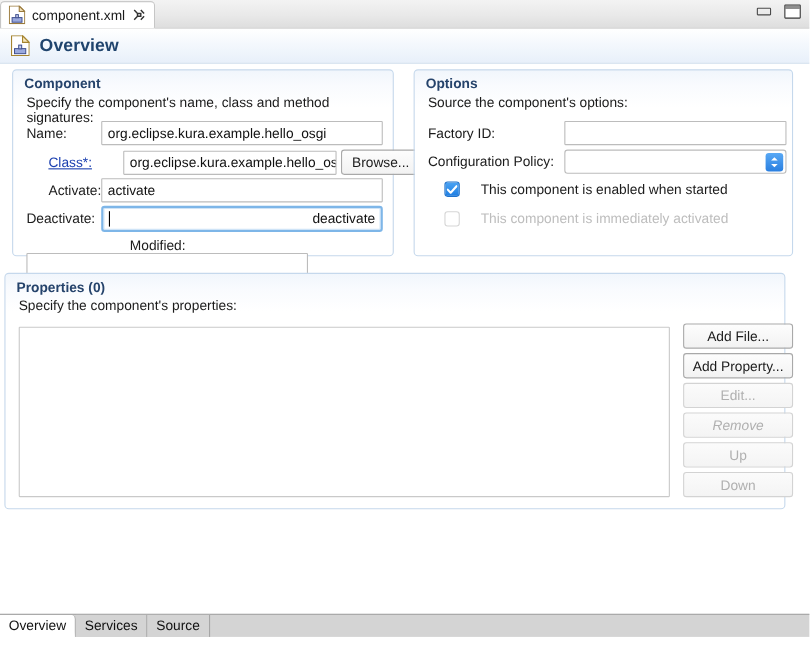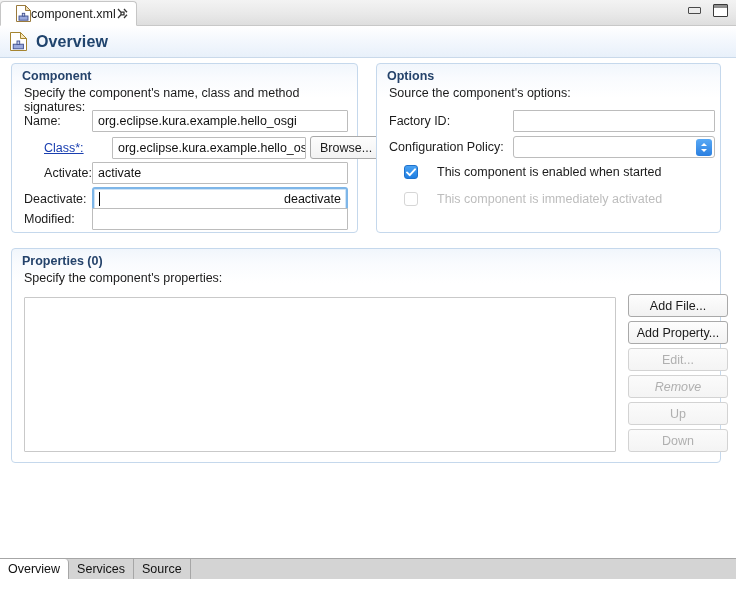--- a/index.html
+++ b/index.html
@@ -18,22 +18,22 @@
     height: 26px;
     background: linear-gradient(to bottom, #f3f3f3 0%, #e9e9e9 55%, #dedede 100%);
     border-bottom: 1px solid #c8c8c8;
     display: flex;
     align-items: flex-end;
   }
   .etab {
     height: 25px;
     display: flex;
     align-items: center;
-    gap: 0;
-    padding: 0 7px 0 15px;
+    gap: 6px;
+    padding: 0 7px 0 7px;
     background: #ffffff;
     border: 1px solid #c6c6c6;
     border-bottom: 1px solid #ffffff;
     border-top-left-radius: 4px;
     border-top-right-radius: 4px;
     position: relative;
     top: 1px;
     font-size: 12.5px;
     color: #1a1a1a;
   }
@@ -329,21 +329,21 @@
     </div>
 
     <div class="field-row" style="left:12px; top:123px;">
       <span class="lbl" style="width:68px;">Deactivate:</span>
       <span class="txt focused" style="width:256px;justify-content:space-between;">
         <span class="caret"></span>
           <span>deactivate</span>
       </span>
     </div>
 
-    <div class="field-row" style="left:12px; top:144px;">
+    <div class="field-row" style="left:12px; top:152px;flex-direction:column;">
       <span class="lbl" style="width:68px;">Modified:</span>
       <span class="txt" style="width:256px;"></span>
     </div>
   </div>
 
   <div class="section" style="left:376px; top:5px; width:345px; height:170px;">
     <div class="section-title">Options</div>
     <div class="section-desc">Source the component's options:</div>
 
     <div class="field-row" style="left:12px; top:46px;">
@@ -372,21 +372,21 @@
       </span>
       <span class="cb-label">This component is enabled when started</span>
     </div>
 
     <div class="cbrow" style="left:14px; top:128px;">
       <span class="cbox disabled"></span>
       <span class="cb-label disabled">This component is immediately activated</span>
     </div>
   </div>
 
-  <div class="section" style="left:11px; top:190px; width:710px; height:215px;">
+  <div class="section" style="left:4px; top:190px; width:710px; height:215px;">
     <div class="section-title">Properties (0)</div>
     <div class="section-desc">Specify the component's properties:</div>
 
     <div class="listbox" style="left:12px; top:48px; width:592px; height:155px;"></div>
 
     <div style="position:absolute; left:616px; top:45px; width:100px;
                 display:flex; flex-direction:column; gap:4px;text-align:center;">
       <span class="btn" style="width:100px;">Add File...</span>
       <span class="btn" style="width:100px;">Add Property...</span>
       <span class="btn disabled" style="width:100px;">Edit...</span>

